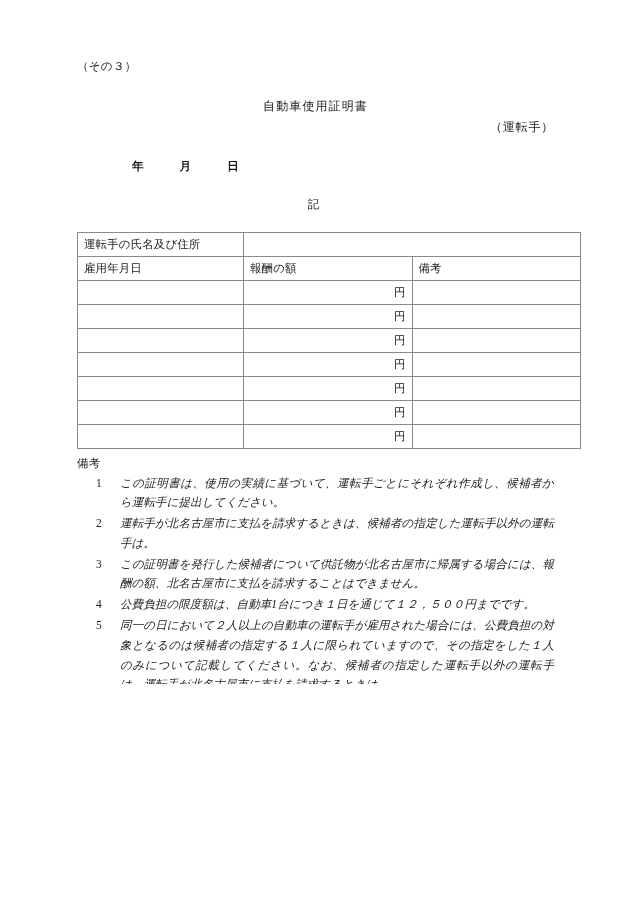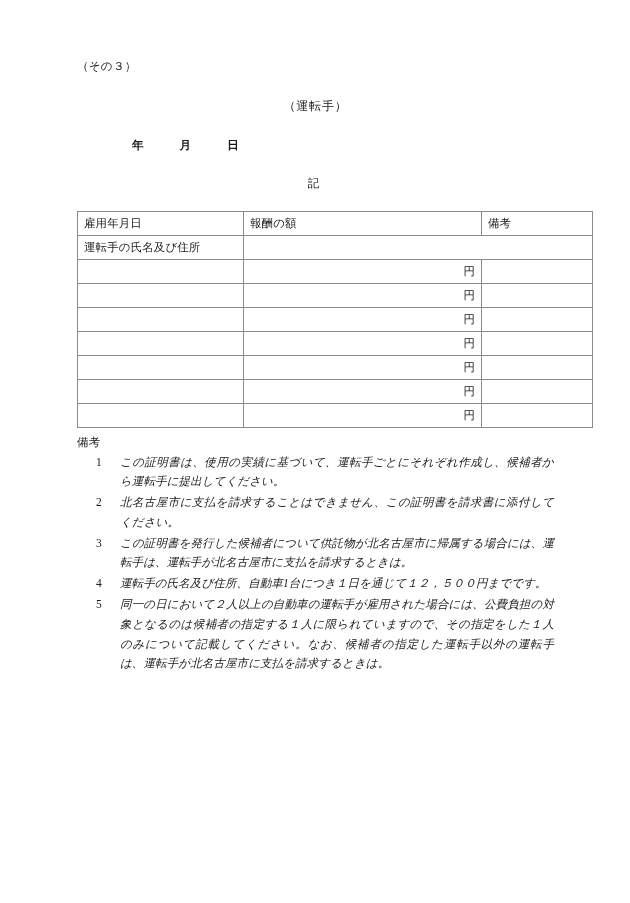--- a/index.html
+++ b/index.html
@@ -33,20 +33,21 @@
   }
   .title-block {
     margin-top: 22px;
     text-align: center;
     font-size: 12px;
     line-height: 1.75;
     letter-spacing: 1.1px;
   }
   .title-sub {
     letter-spacing: 0.8px;
+    text-align: right;
   }
 
   
   .body-para {
     margin-top: 21px;
     font-size: 11.6px;
     line-height: 1.78;
     text-align: justify;
     text-indent: 1em;
     letter-spacing: 0.12px;
@@ -134,40 +135,41 @@
 </style>
 </head>
 <body>
 
 <div class="page">
   <div class="doc">
 
     <div class="form-code">（その３）</div>
 
     <div class="title-block">
+      <div>自動車使用証明書</div>
       <div class="title-sub">（運転手）</div>
     </div>
 
 
     <div class="date-line">年　　　月　　　日</div>
 
 
     <div class="ki">記</div>
 
     <table class="cert-table">
       <tbody>
+        <tr>
+          <td class="c-name">運転手の氏名及び住所</td>
+          <td class="wide" colspan="2"></td>
+        </tr>
         <tr>
           <td class="c-name">雇用年月日</td>
           <td class="c-amount">報酬の額</td>
           <td class="c-note">備考</td>
         </tr>
-        <tr>
-          <td class="c-name">運転手の氏名及び住所</td>
-          <td class="wide" colspan="2"></td>
-        </tr>
 
         <tr>
           <td class="c-name"></td>
           <td class="c-amount amount-cell">円</td>
           <td class="c-note"></td>
         </tr>
         <tr>
           <td class="c-name"></td>
           <td class="c-amount amount-cell">円</td>
           <td class="c-note"></td>
@@ -202,29 +204,29 @@
 
     <div class="remarks">
       <div class="remarks-label">備考</div>
 
       <div class="remark-item">
         <span class="remark-num">1</span>
         <span class="remark-text">この証明書は、使用の実績に基づいて、運転手ごとにそれぞれ作成し、候補者から運転手に提出してください。</span>
       </div>
       <div class="remark-item">
         <span class="remark-num">2</span>
-        <span class="remark-text">北名古屋市に支払を請求することはできません、この証明書を請求書に添付してください。</span>
+        <span class="remark-text">運転手が北名古屋市に支払を請求するときは、候補者の指定した運転手以外の運転手は。</span>
       </div>
       <div class="remark-item">
         <span class="remark-num">3</span>
-        <span class="remark-text">この証明書を発行した候補者について供託物が北名古屋市に帰属する場合には、運転手は、運転手が北名古屋市に支払を請求するときは。</span>
+        <span class="remark-text">この証明書を発行した候補者について供託物が北名古屋市に帰属する場合には、報酬の額、北名古屋市に支払を請求することはできません。</span>
       </div>
       <div class="remark-item">
         <span class="remark-num">4</span>
-        <span class="remark-text">運転手の氏名及び住所、自動車1台につき１日を通じて１２，５００円までです。</span>
+        <span class="remark-text">公費負担の限度額は、自動車1台につき１日を通じて１２，５００円までです。</span>
       </div>
       <div class="remark-item">
         <span class="remark-num">5</span>
         <span class="remark-text">同一の日において２人以上の自動車の運転手が雇用された場合には、公費負担の対象となるのは候補者の指定する１人に限られていますので、その指定をした１人のみについて記載してください。なお、候補者の指定した運転手以外の運転手は、運転手が北名古屋市に支払を請求するときは。</span>
       </div>
     </div>
 
   </div>
 </div>
 

